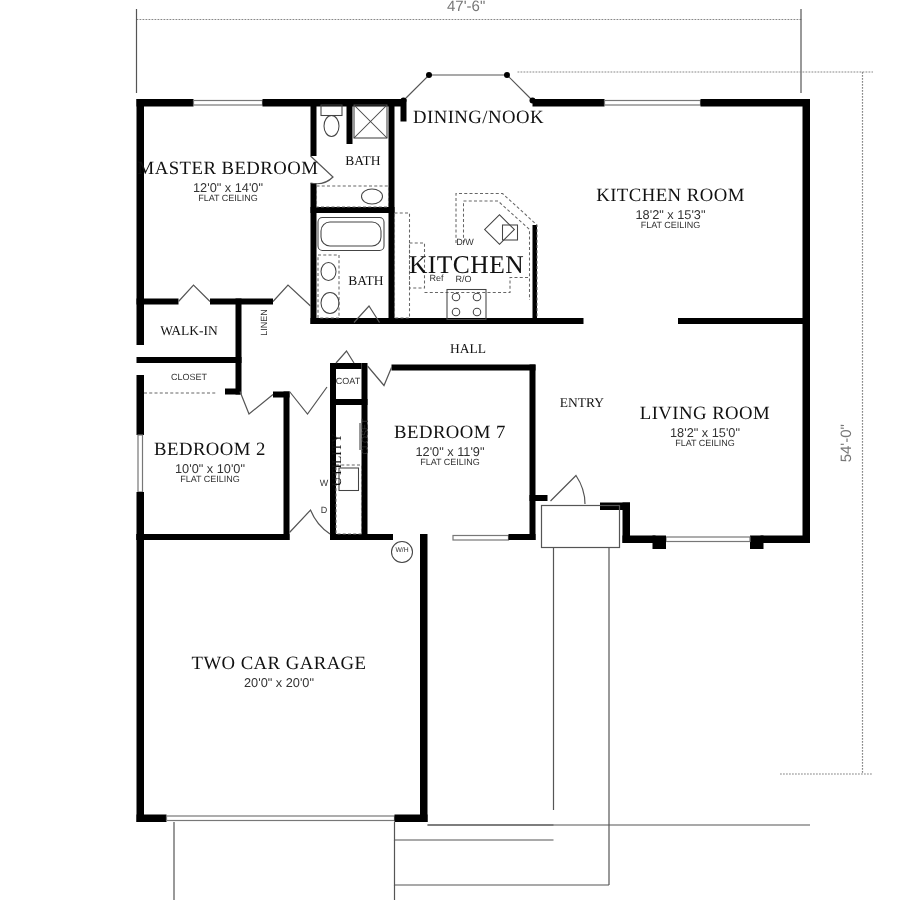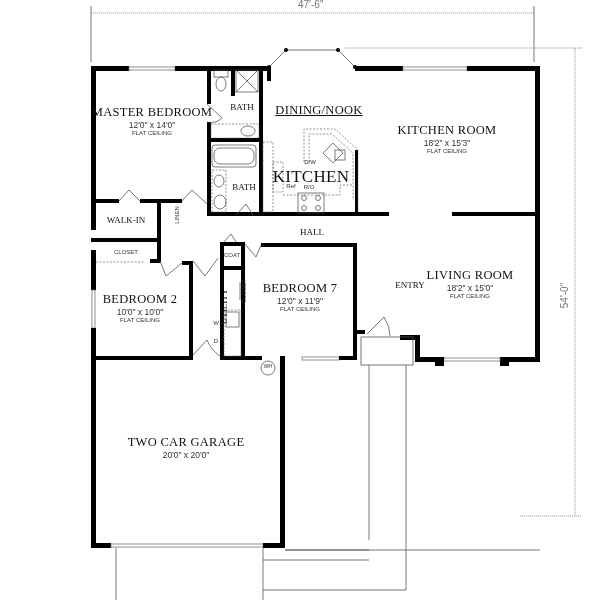--- a/index.html
+++ b/index.html
@@ -187,21 +187,21 @@
 <div class="dimtxt" style="left:298px;top:-1px;">47'-6"</div>
 <div class="dimtxt vert" style="left:552px;top:290px;">54'-0"</div>
 
 <div class="lbl" style="left:152px;top:106px;">
   <div class="room-name">MASTER BEDROOM</div>
   <div class="room-size">12'0" x 14'0"</div>
   <div class="room-ceil">FLAT CEILING</div>
 </div>
 
 <div class="lbl small" style="left:242px;top:103px;">BATH</div>
-<div class="lbl room-name" style="left:319px;top:104px;text-decoration:underline;">DINING/NOOK</div>
+<div class="lbl room-name" style="left:319px;top:72px;">DINING/NOOK</div>
 
 <div class="lbl" style="left:447px;top:124px;">
   <div class="room-name">KITCHEN ROOM</div>
   <div class="room-size">18'2" x 15'3"</div>
   <div class="room-ceil">FLAT CEILING</div>
 </div>
 
 <div class="lbl tiny" style="left:310px;top:159px;">D/W</div>
 <div class="lbl room-name" style="left:311px;top:168px;font-size:17px;">KITCHEN</div>
 <div class="lbl tiny" style="left:291px;top:183px;">Ref</div>
@@ -224,21 +224,21 @@
 <div class="lbl small vert" style="left:207px;top:302px;">UTILITY</div>
 <div class="lbl tiny" style="left:216px;top:320px;">W</div>
 <div class="lbl tiny" style="left:216px;top:338px;">D</div>
 
 <div class="lbl" style="left:300px;top:282px;">
   <div class="room-name">BEDROOM 7</div>
   <div class="room-size">12'0" x 11'9"</div>
   <div class="room-ceil">FLAT CEILING</div>
 </div>
 
-<div class="lbl small" style="left:388px;top:281px;margin-left:22px;">ENTRY</div>
+<div class="lbl small" style="left:388px;top:264px;">ENTRY</div>
 
 <div class="lbl" style="left:470px;top:269px;">
   <div class="room-name">LIVING ROOM</div>
   <div class="room-size">18'2" x 15'0"</div>
   <div class="room-ceil">FLAT CEILING</div>
 </div>
 
 <div class="lbl" style="left:186px;top:436px;">
   <div class="room-name">TWO CAR GARAGE</div>
   <div class="room-size">20'0" x 20'0"</div>

